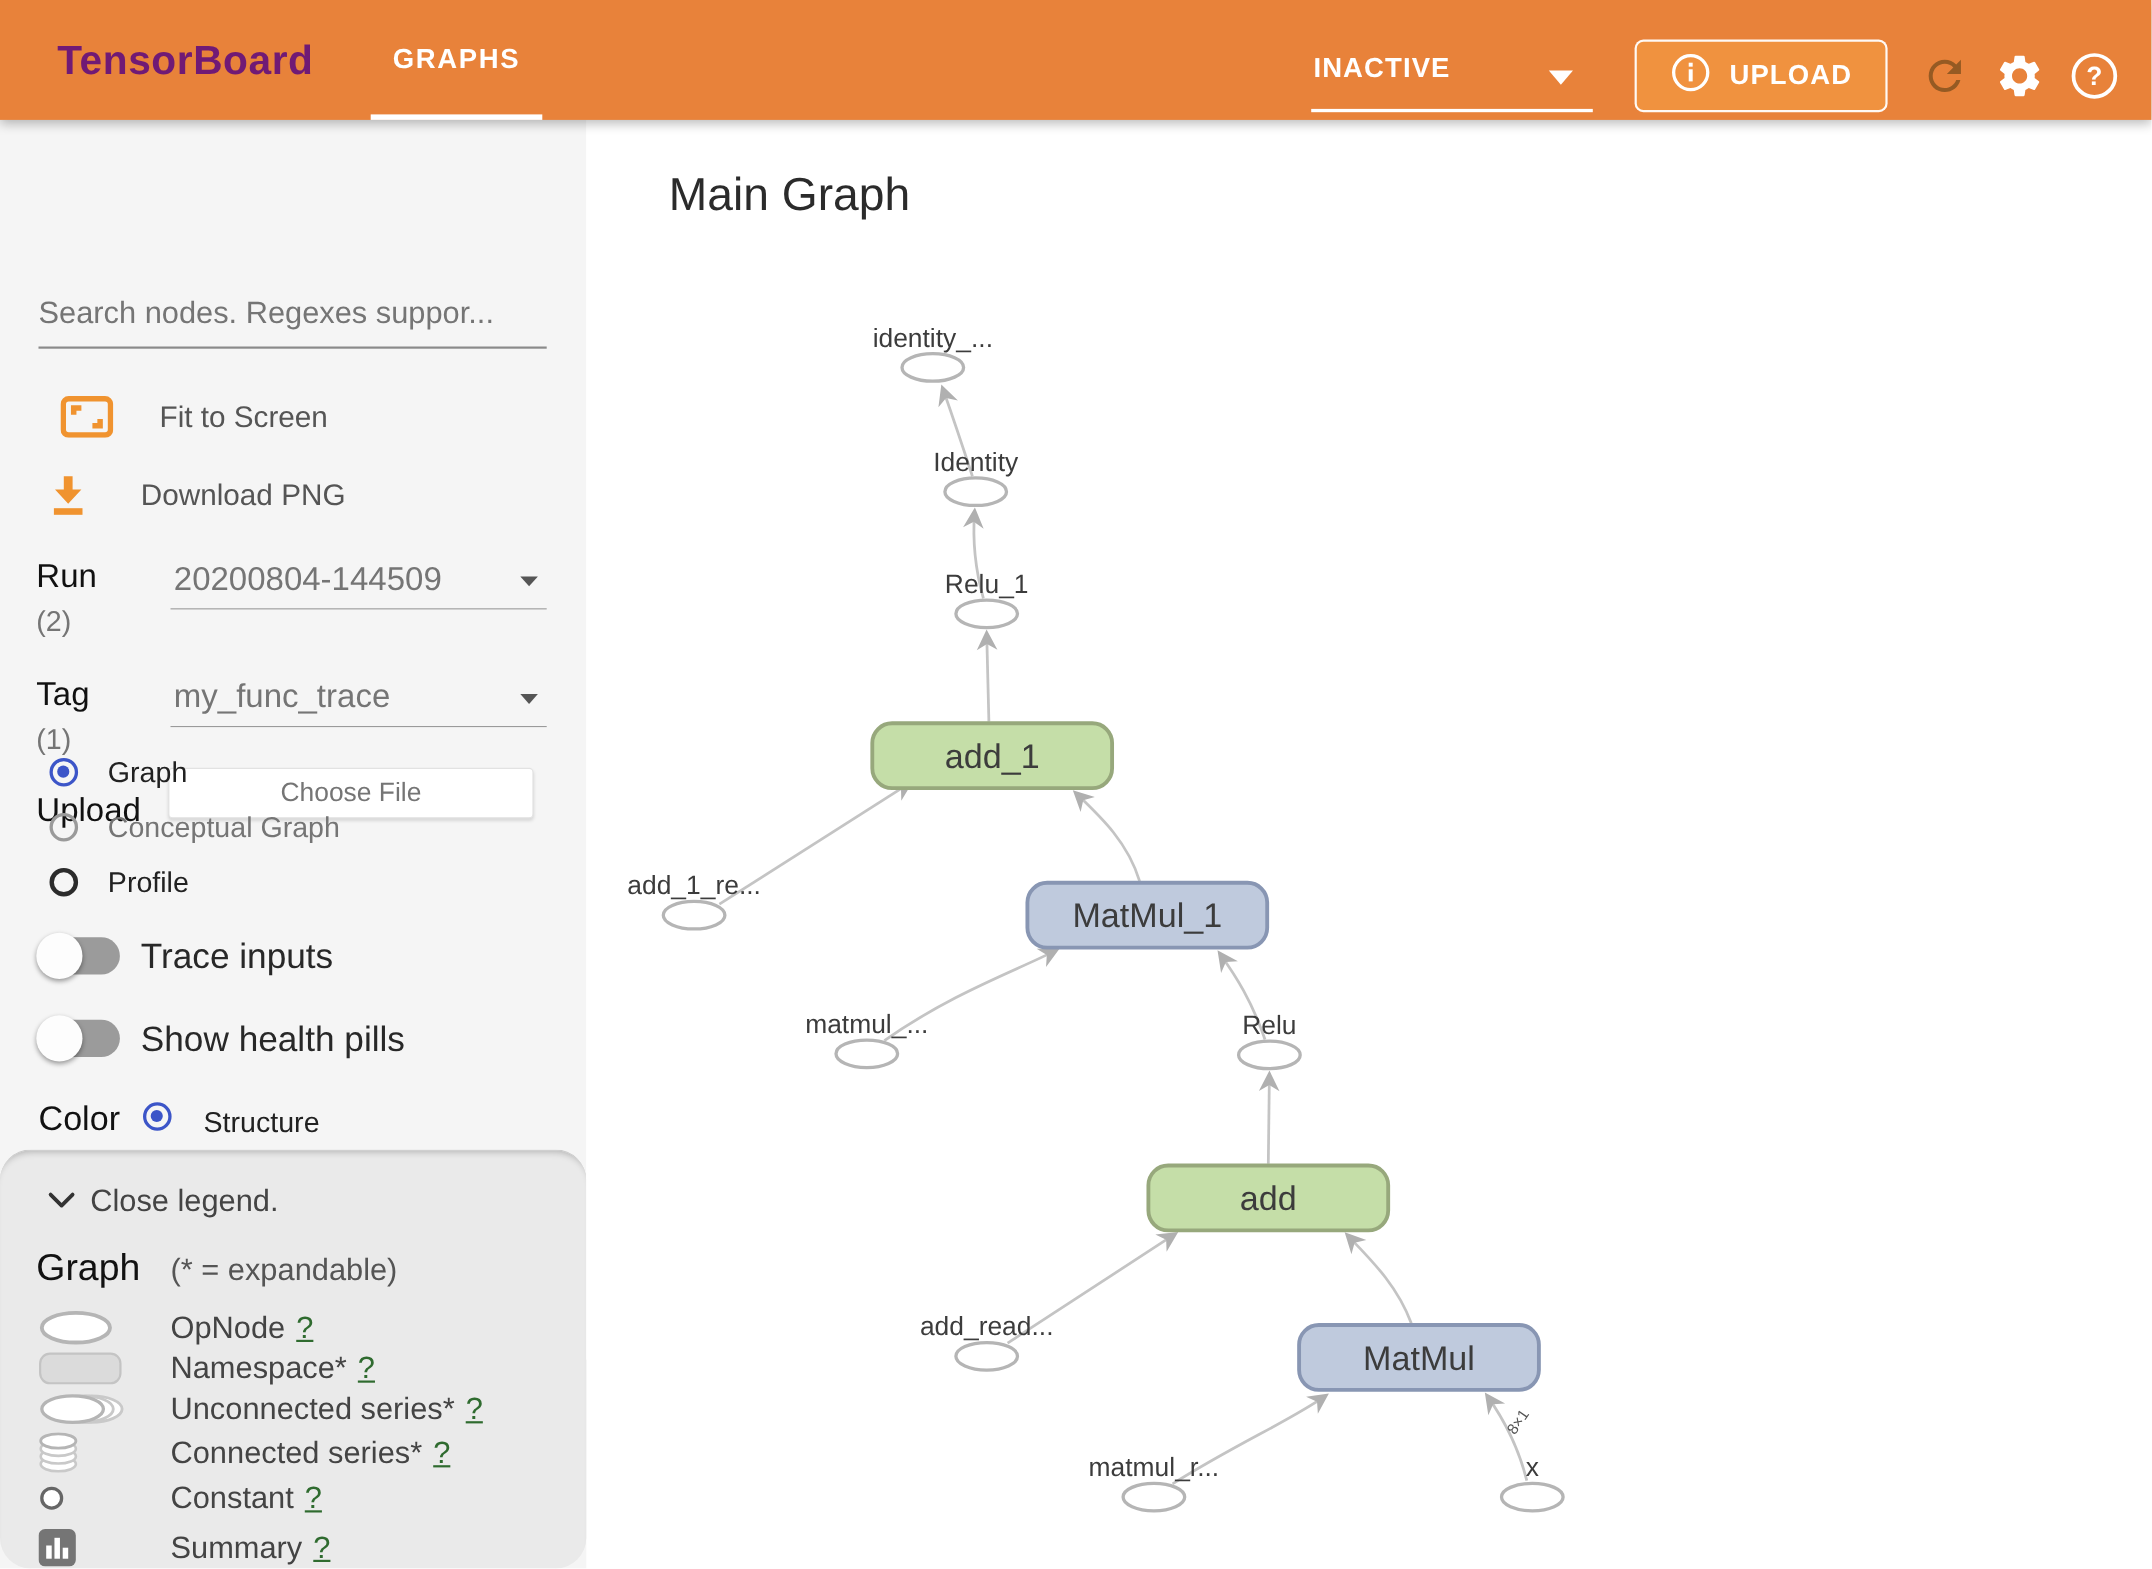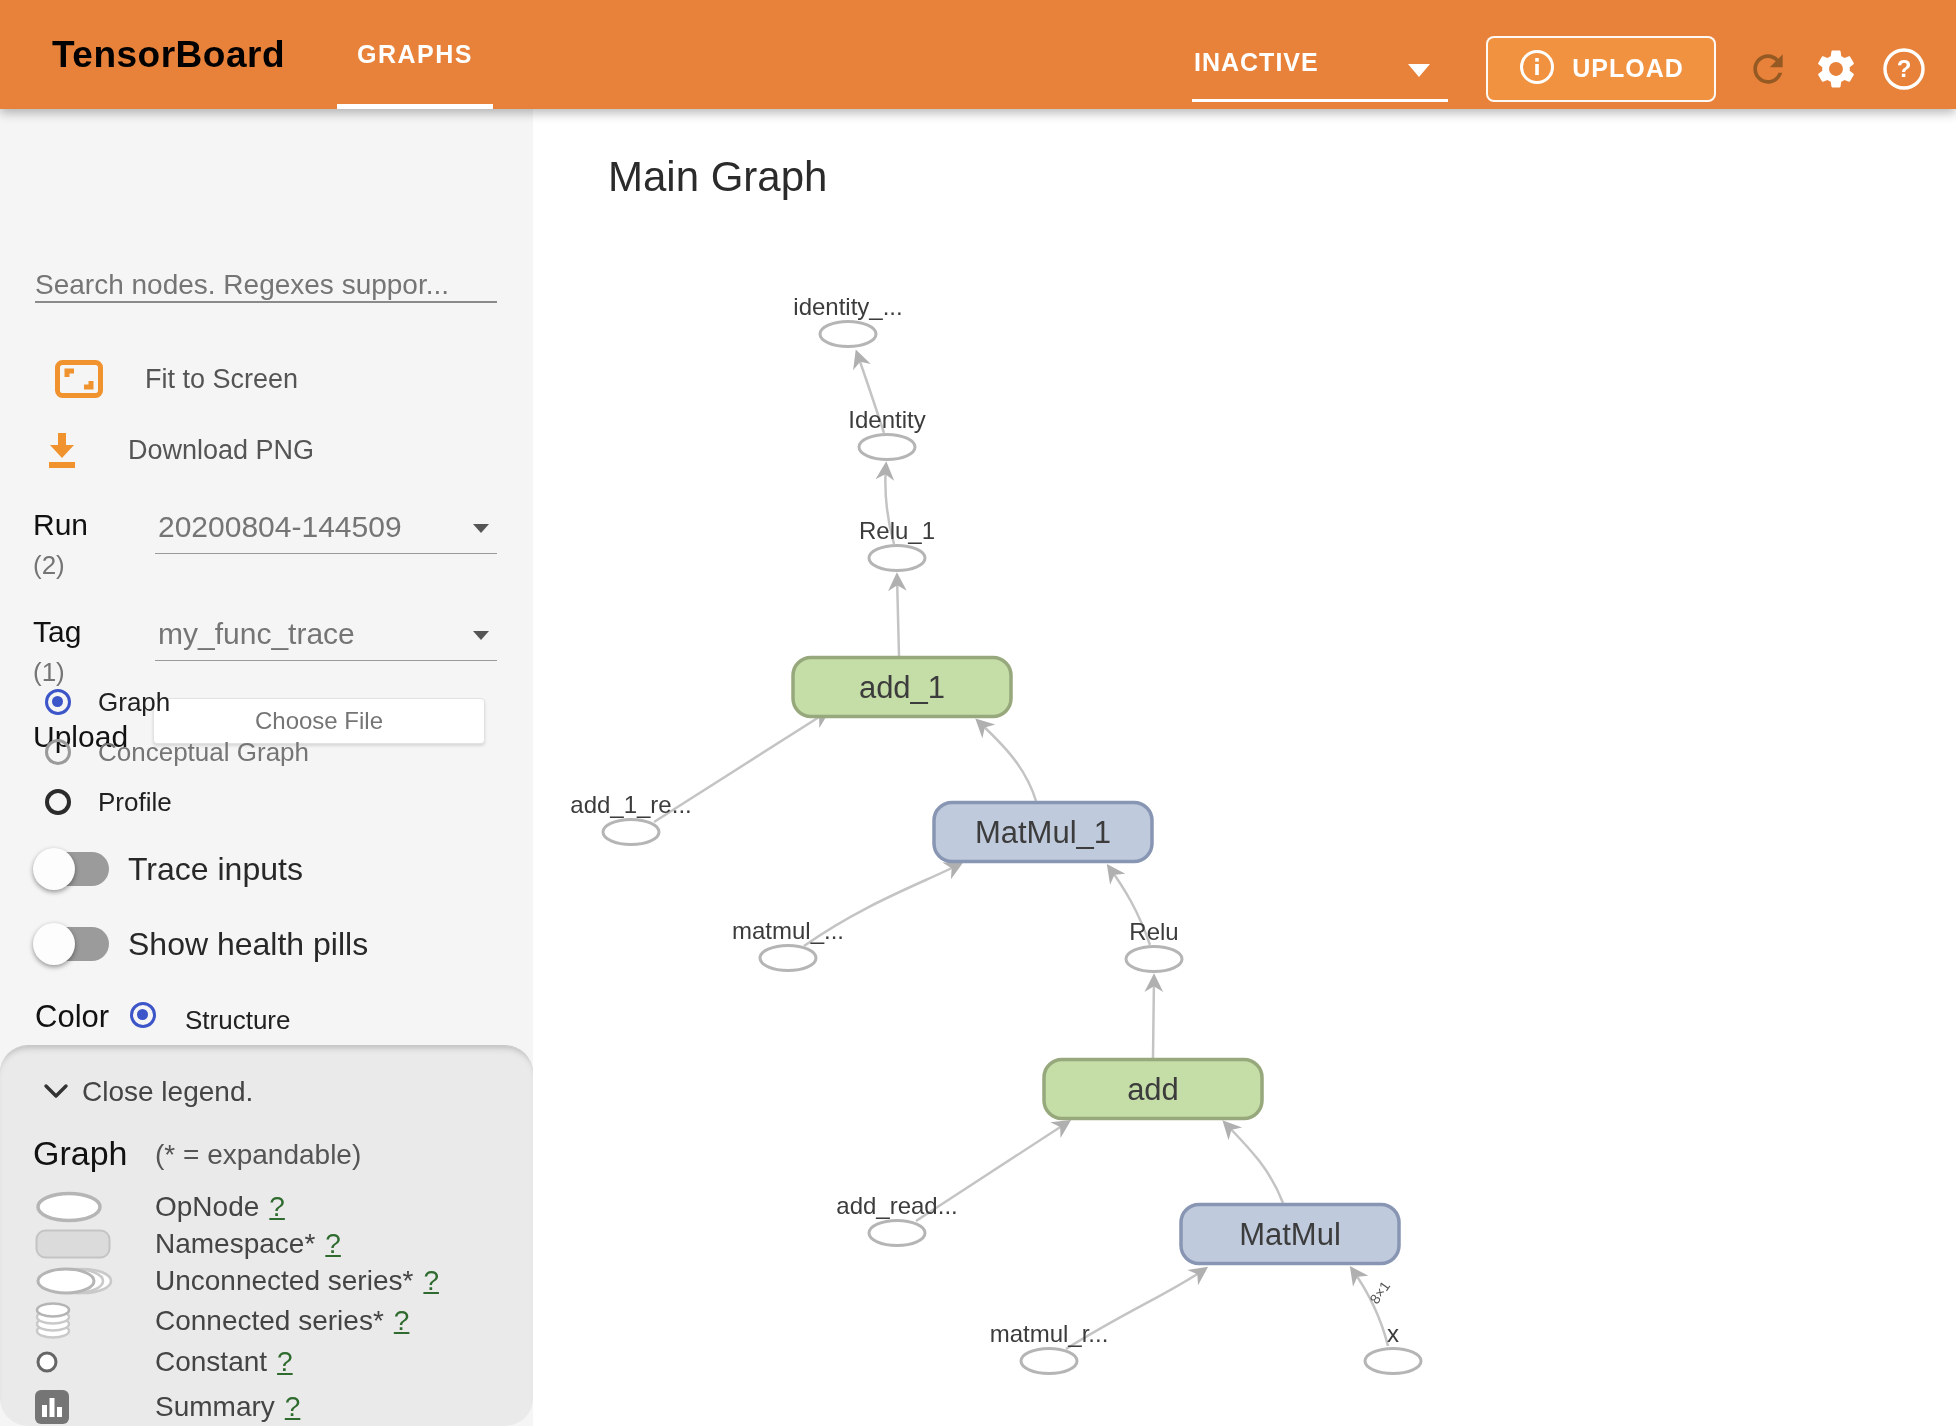--- a/index.html
+++ b/index.html
@@ -9,40 +9,40 @@
     --link_green:#2f6b2f; --text:#3c3c3c;
   }
   *{margin:0;padding:0;box-sizing:border-box;}
   html,body{width:1956px;height:1426px;}
   body{position:relative;overflow:hidden;font-family:"Liberation Sans",sans-serif;background:#fff;}
 
   
   .header{position:absolute;left:0;top:0;width:1956px;height:109px;background:var(--header_bg);
           box-shadow:0 4px 10px rgba(0,0,0,0.28);z-index:10;display:flex;align-items:center;}
   .logo{position:absolute;left:52px;top:0;height:109px;display:flex;align-items:center;
-        color:#000000;font-size:37px;font-weight:bold;letter-spacing:.5px;}
+        color:#701a75;font-size:37px;font-weight:bold;letter-spacing:.5px;}
   .tab{position:absolute;left:337px;top:0;width:156px;height:109px;display:flex;align-items:center;justify-content:center;
        color:#fff;font-size:25px;font-weight:600;letter-spacing:1.5px;}
   .tab-underline{position:absolute;left:0;bottom:0;width:100%;height:5px;background:#fff;}
   .hdr-right{position:absolute;right:0;top:0;height:137px;display:flex;align-items:center;}
   .inactive-select{position:relative;width:256px;margin-right:38px;height:66px;cursor:pointer;}
   .inactive-select .val{position:absolute;left:2px;top:12px;color:#fff;font-size:25px;font-weight:600;letter-spacing:1px;}
   .inactive-select .caret{position:absolute;right:18px;top:28px;width:0;height:0;
        border-left:11px solid transparent;border-right:11px solid transparent;border-top:13px solid #fff;}
   .inactive-select .uline{position:absolute;left:0;bottom:0;width:100%;height:2.5px;background:#fff;}
   .upload-btn{width:230px;height:66px;background:var(--upload_btn_bg);border:2.5px solid rgba(255,255,255,.95);
       border-radius:8px;display:flex;align-items:center;justify-content:center;gap:16px;color:#fff;cursor:pointer;margin-right:24px;}
   .upload-btn .lbl{font-size:25px;font-weight:600;letter-spacing:1px;}
   .icon-btn{width:56px;height:56px;display:flex;align-items:center;justify-content:center;cursor:pointer;margin-right:12px;}
 
   
   .sidebar{position:absolute;left:0;top:109px;width:533px;height:1317px;background:var(--sidebar_bg);}
   .search-wrap{position:absolute;left:35px;top:160px;width:462px;}
   .search-wrap input{width:100%;border:none;outline:none;background:transparent;font-size:28px;color:#4d7c0f;
-      font-family:"Liberation Sans",sans-serif;border-bottom:2px solid #8a8a8a;}
+      font-family:"Liberation Sans",sans-serif;padding-bottom:14px;border-bottom:2px solid #8a8a8a;}
   .search-wrap input::placeholder{color:#757575;}
   .tool-row{position:absolute;left:0;width:533px;height:56px;display:flex;align-items:center;cursor:pointer;}
   .tool-row .ticon{position:absolute;left:37px;width:50px;display:flex;justify-content:center;}
   .tool-row .tlabel{position:absolute;left:128px;font-size:27px;color:#555;}
   .field-row{position:absolute;left:0;width:533px;}
   .field-label{position:absolute;left:33px;top:0;font-size:30px;color:#111;}
   .field-count{position:absolute;left:33px;top:42px;font-size:26px;color:#757575;}
   .select{position:absolute;left:155px;top:0;width:342px;height:44px;cursor:pointer;}
   .select .sval{position:absolute;left:3px;top:2px;font-size:30px;color:#757575;white-space:nowrap;}
   .select .scaret{position:absolute;right:8px;top:16px;width:0;height:0;

